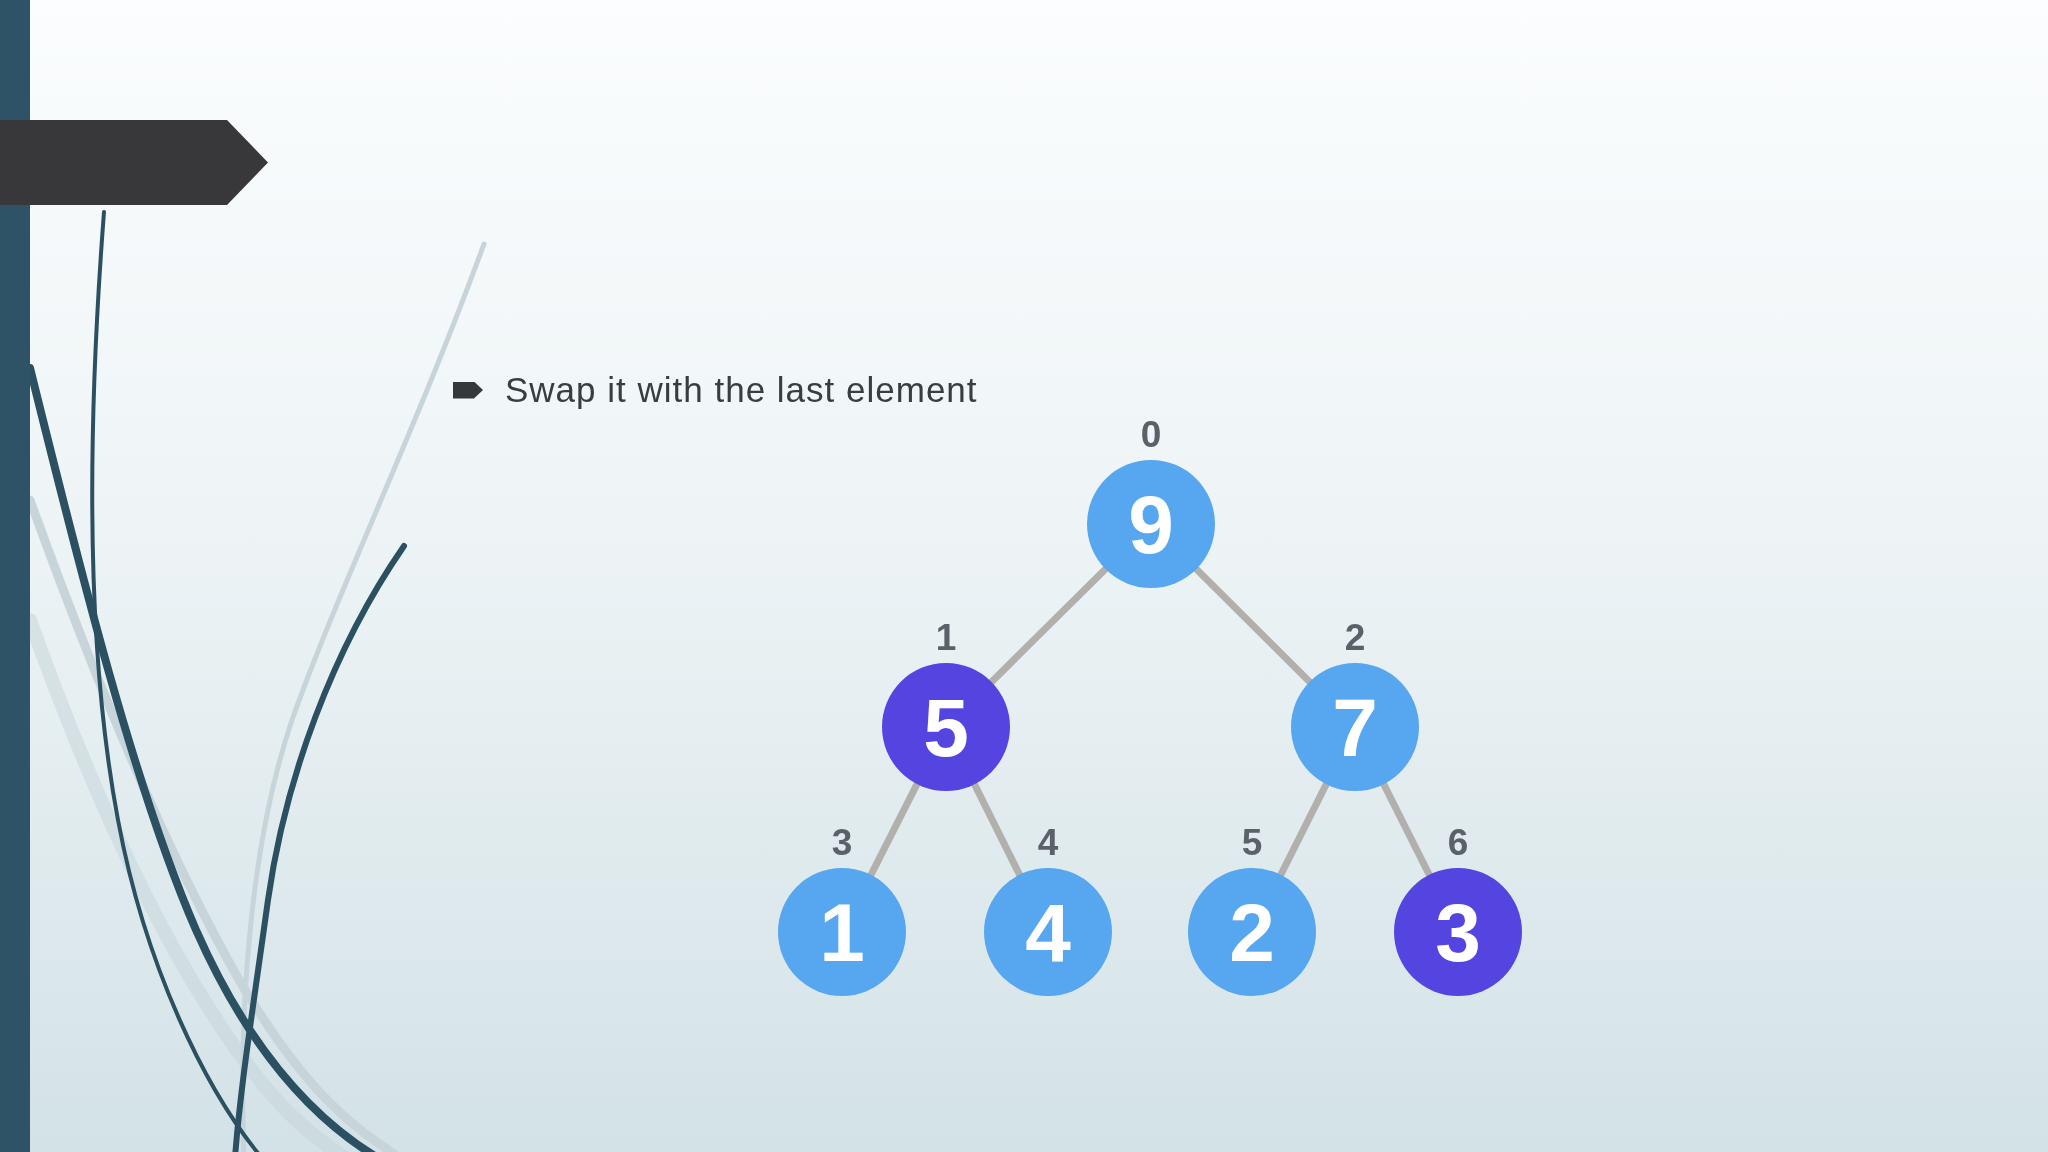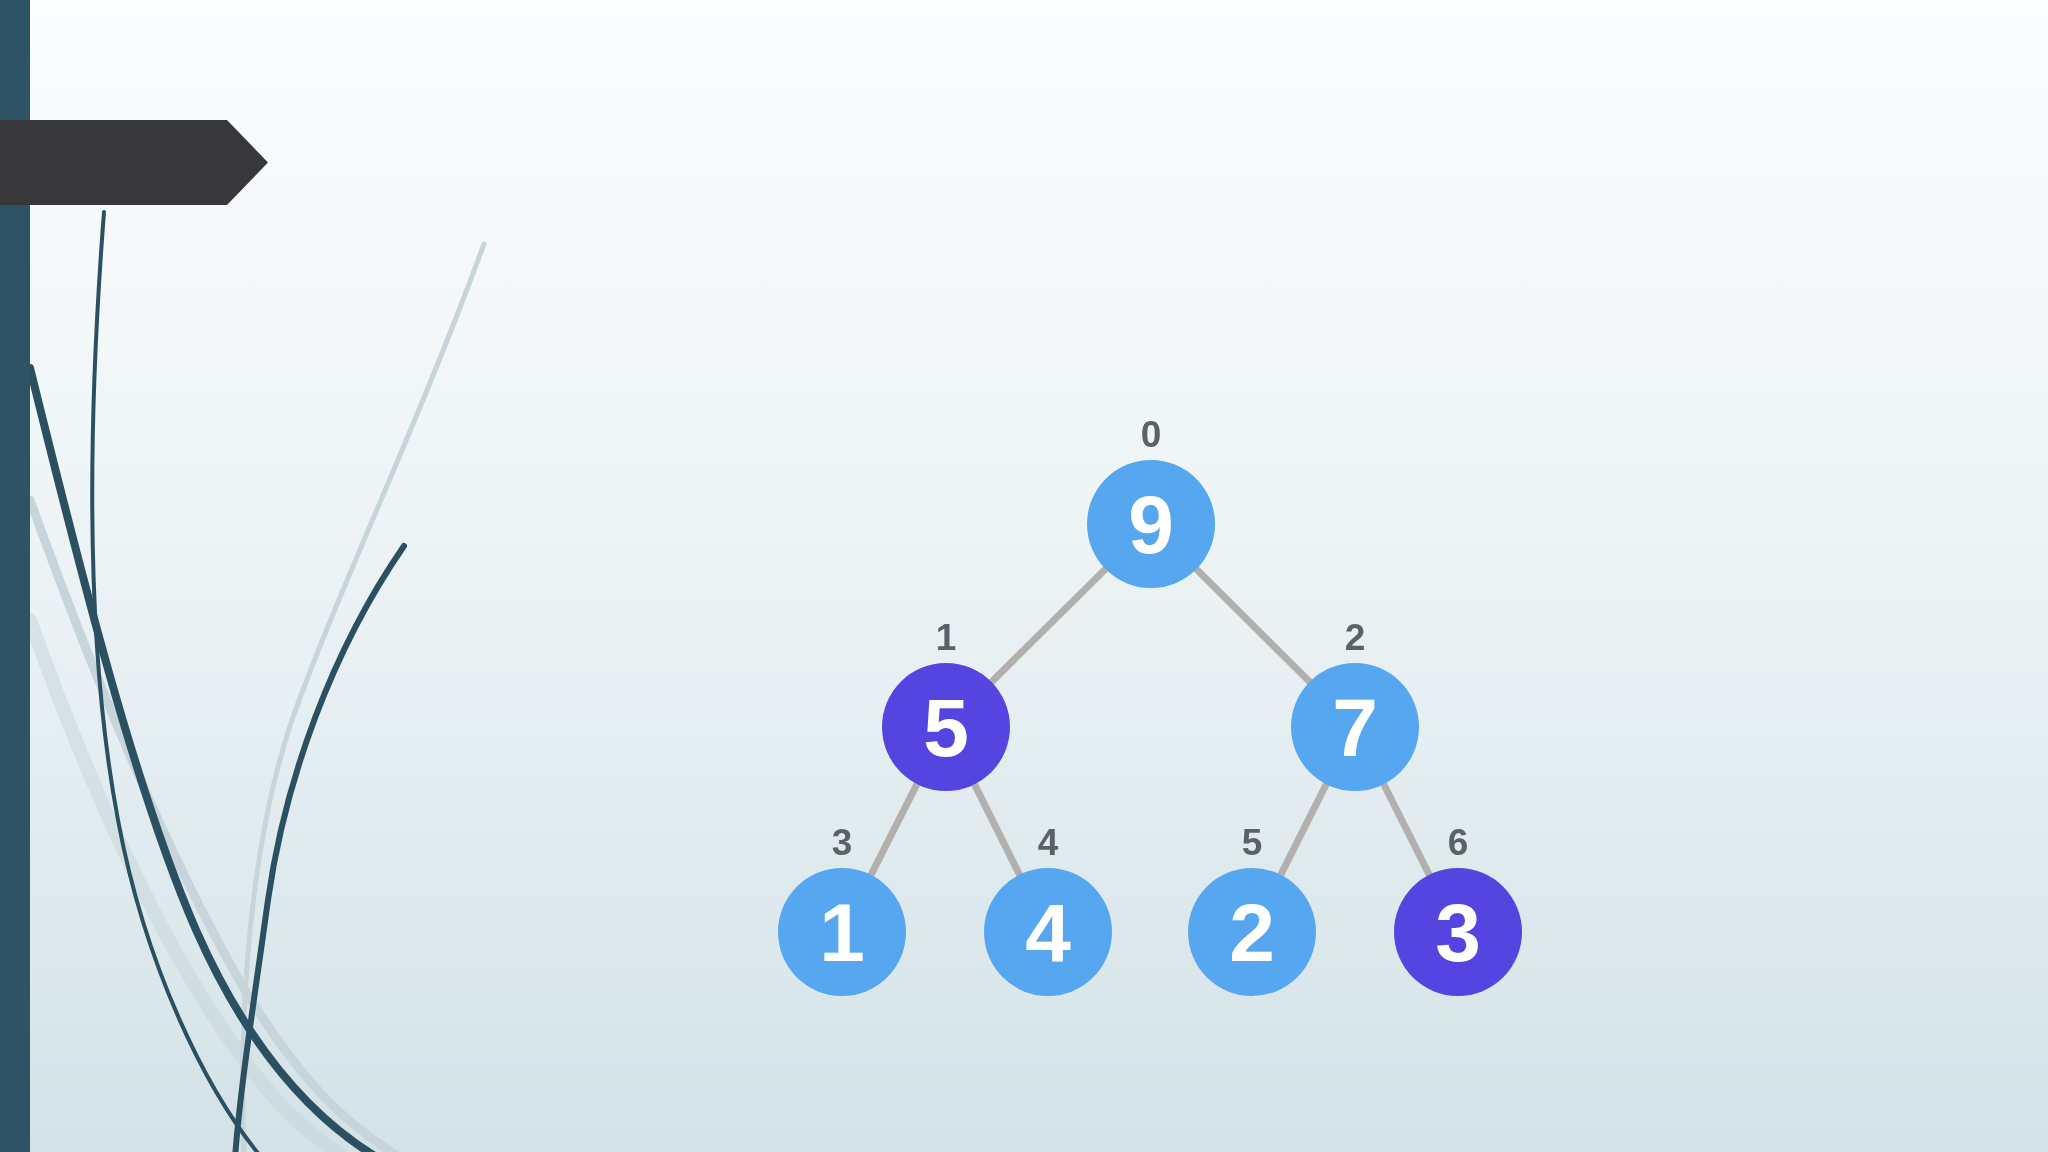--- a/index.html
+++ b/index.html
@@ -52,20 +52,24 @@
       <path stroke="var(--wisp_dark)" stroke-width="4" d="M104 212 C 88 420, 84 640, 118 820 C 145 965, 205 1090, 262 1158"></path>
       <path stroke="var(--wisp_dark)" stroke-width="8" d="M30 368 C 80 570, 135 790, 196 930 C 250 1052, 315 1120, 378 1158"></path>
       <path stroke="var(--wisp_dark)" stroke-width="6" d="M404 546 C 332 650, 285 780, 268 900 C 252 1015, 240 1090, 235 1158"></path>
     </g>
   </svg>
 
   <div class="side-bar"></div>
 
   <div class="banner"></div>
 
+  <div class="bullet-row">
+    <span class="bullet-icon"></span>
+    <span class="bullet-text">Swap it with the last element</span>
+  </div>
 
   <svg class="tree-svg" viewBox="0 0 2048 1152">
       <line x1="1151" y1="524" x2="946" y2="727" stroke="#b2b0ad" stroke-width="7"></line>
       <line x1="1151" y1="524" x2="1355" y2="727" stroke="#b2b0ad" stroke-width="7"></line>
       <line x1="946" y1="727" x2="842" y2="932" stroke="#b2b0ad" stroke-width="7"></line>
       <line x1="946" y1="727" x2="1048" y2="932" stroke="#b2b0ad" stroke-width="7"></line>
       <line x1="1355" y1="727" x2="1252" y2="932" stroke="#b2b0ad" stroke-width="7"></line>
       <line x1="1355" y1="727" x2="1458" y2="932" stroke="#b2b0ad" stroke-width="7"></line>
       <text x="1151" y="447" text-anchor="middle" font-size="37" fill="#5b6169">0</text>
       <circle cx="1151" cy="524" r="64" fill="#56a6f0"></circle>

